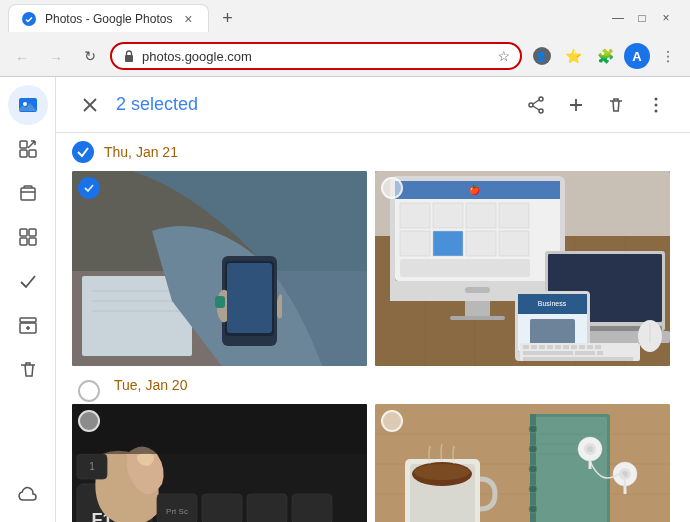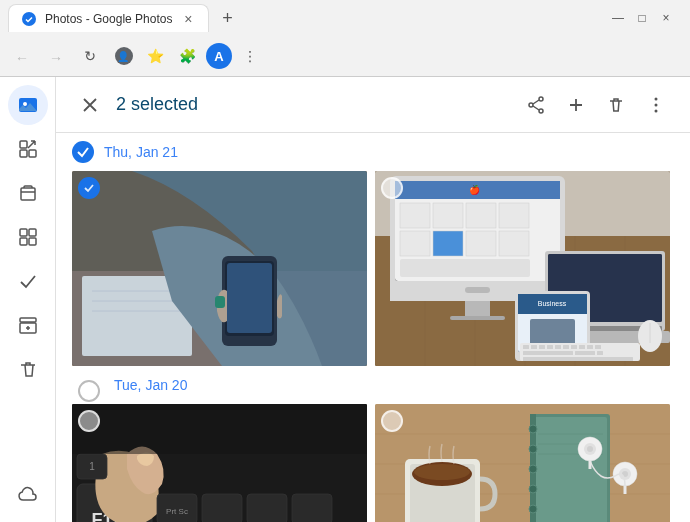--- a/index.html
+++ b/index.html
@@ -32,30 +32,30 @@
 
     
     .sidebar { width: 56px; border-right: 1px solid #e0e0e0; display: flex; flex-direction: column; align-items: center; padding-top: 8px; gap: 4px; background: #fff; }
     .sidebar-icon { width: 40px; height: 40px; display: flex; align-items: center; justify-content: center; border-radius: 50%; color: #555; font-size: 20px; cursor: pointer; }
     .sidebar-icon.active { color: #1a73e8; background: #e8f0fe; }
 
     
     .app-main { flex: 1; display: flex; flex-direction: column; overflow: hidden; }
     .app-toolbar { display: flex; align-items: center; height: 56px; padding: 0 16px; border-bottom: 1px solid #e0e0e0; }
     .close-btn { width: 36px; height: 36px; display: flex; align-items: center; justify-content: center; color: #555; font-size: 18px; cursor: pointer; border-radius: 50%; }
-    .selected-count { font-size: 18px; color: #0c4a6e; font-weight: 500; margin-left: 8px; flex: 1; }
+    .selected-count { font-size: 18px; color: #3b82f6; font-weight: 500; margin-left: 8px; flex: 1; }
     .toolbar-actions { display: flex; gap: 4px; align-items: center; }
     .toolbar-action-btn { width: 36px; height: 36px; display: flex; align-items: center; justify-content: center; border-radius: 50%; color: #555; font-size: 18px; cursor: pointer; }
 
     
     .photos-area { flex: 1; overflow-y: auto; padding: 8px 16px; }
     .date-section { margin-bottom: 8px; }
     .date-header { display: flex; align-items: center; gap: 10px; margin-bottom: 8px; }
     .date-check { width: 22px; height: 22px; border-radius: 50%; background: #1a73e8; display: flex; align-items: center; justify-content: center; color: #fff; font-size: 13px; }
-    .date-label { font-size: 14px; font-weight: 500; color: #3b82f6; }
+    .date-label { font-size: 14px; font-weight: 500; color: #a16207; }
     .photos-row { display: flex; gap: 4px; margin-bottom: 4px; }
     .photo-thumb { position: relative; cursor: pointer; overflow: hidden; border-radius: 2px; }
     .photo-thumb.selected::after { content: ''; position: absolute; inset: 0; background: rgba(26,115,232,0.15); }
     .photo-check { position: absolute; top: 6px; left: 6px; width: 22px; height: 22px; border-radius: 50%; background: rgba(255,255,255,0.9); border: 2px solid rgba(255,255,255,0.9); display: flex; align-items: center; justify-content: center; }
     .photo-check.checked { background: #1a73e8; border-color: #1a73e8; color: #fff; font-size: 13px; }
     .photo-check.unchecked { background: rgba(255,255,255,0.5); border: 2px solid rgba(255,255,255,0.7); }
   </style>
 </head>
 <body>
 
@@ -77,20 +77,30 @@
       <div class="win-btn">—</div>
       <div class="win-btn">□</div>
       <div class="win-btn">×</div>
     </div>
   </div>
 
   <div class="address-bar-row">
     <div class="nav-btn disabled">←</div>
     <div class="nav-btn disabled">→</div>
     <div class="nav-btn">↻</div>
+    <div class="address-bar">
+      <svg width="14" height="14" viewBox="0 0 14 14">
+          <rect x="3" y="6" width="8" height="7" rx="1" fill="#555"></rect>
+          <path d="M4.5 6V4.5a2.5 2.5 0 015 0V6" stroke="#555" stroke-width="1.3" fill="none"></path>
+        </svg>
+      <span class="address-text">photos.google.com</span>
+      <div class="address-icons">
+        <span class="addr-icon">☆</span>
+      </div>
+    </div>
     <div class="browser-actions">
       <div class="browser-action-btn">
         <svg width="18" height="18" viewBox="0 0 18 18">
             <circle cx="9" cy="9" r="9" fill="#5f6368"></circle>
             <text x="9" y="13" text-anchor="middle" fill="#fff" font-size="10" font-family="Arial">👤</text>
           </svg>
       </div>
       <div class="browser-action-btn">⭐</div>
       <div class="browser-action-btn">🧩</div>
       <div class="profile-circle">A</div>

